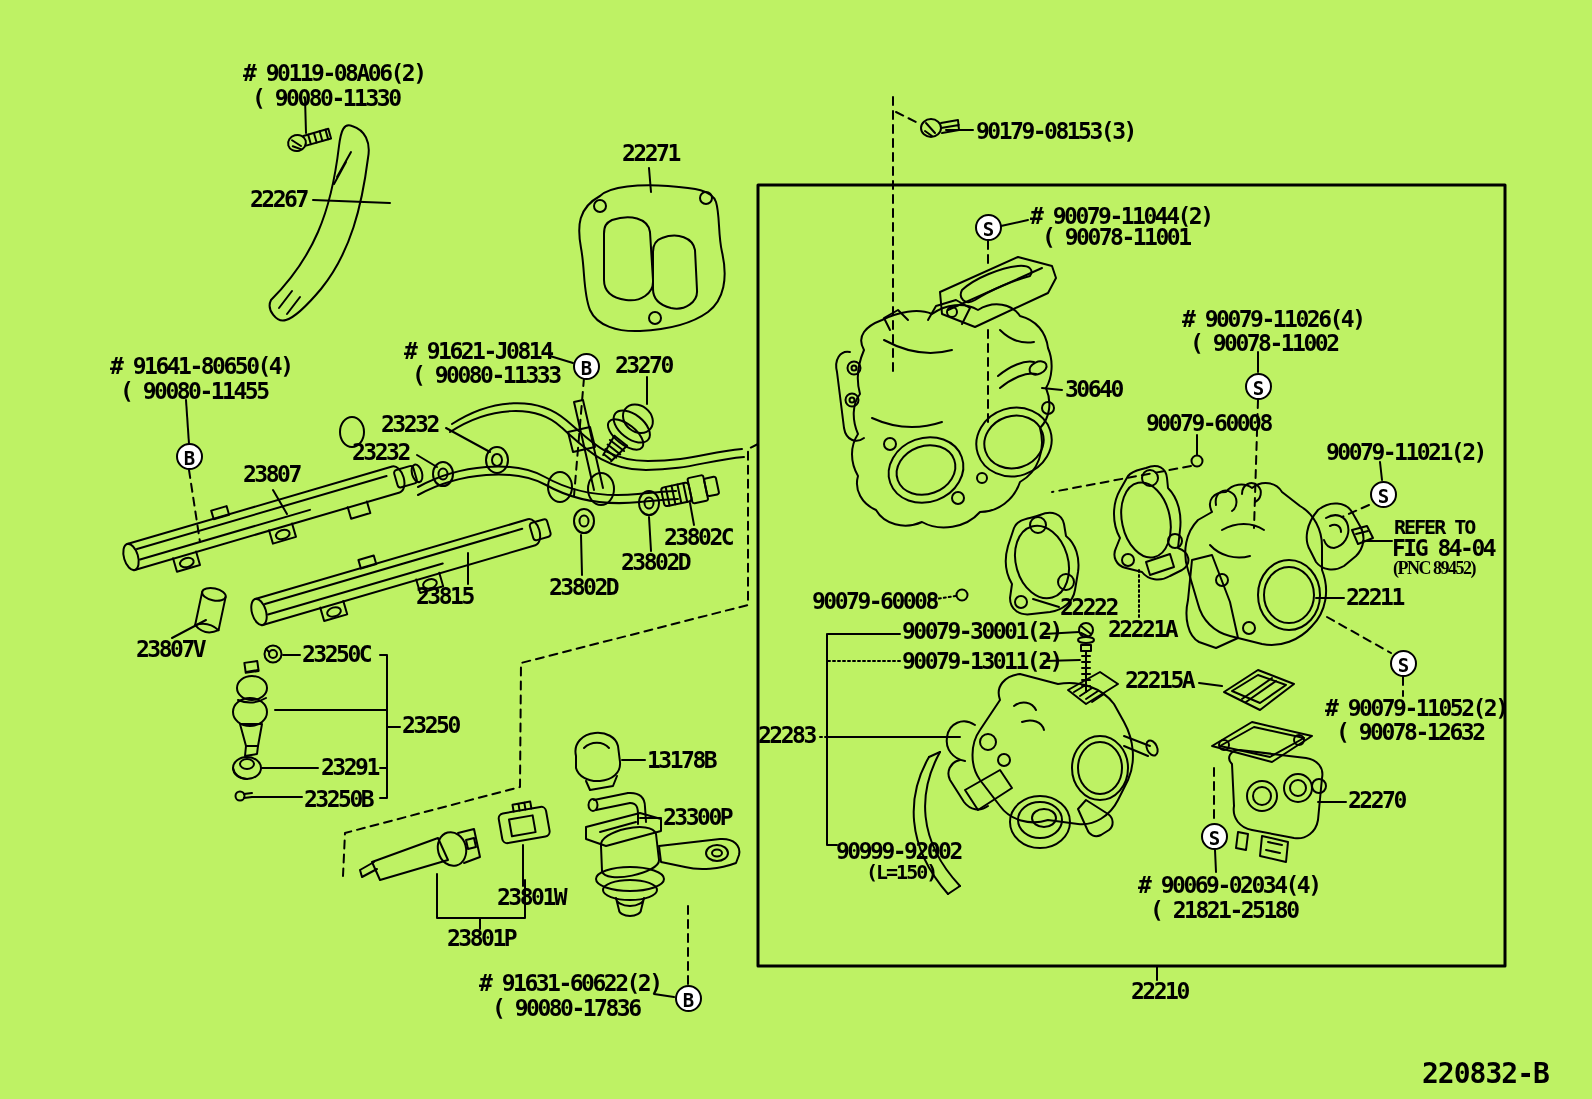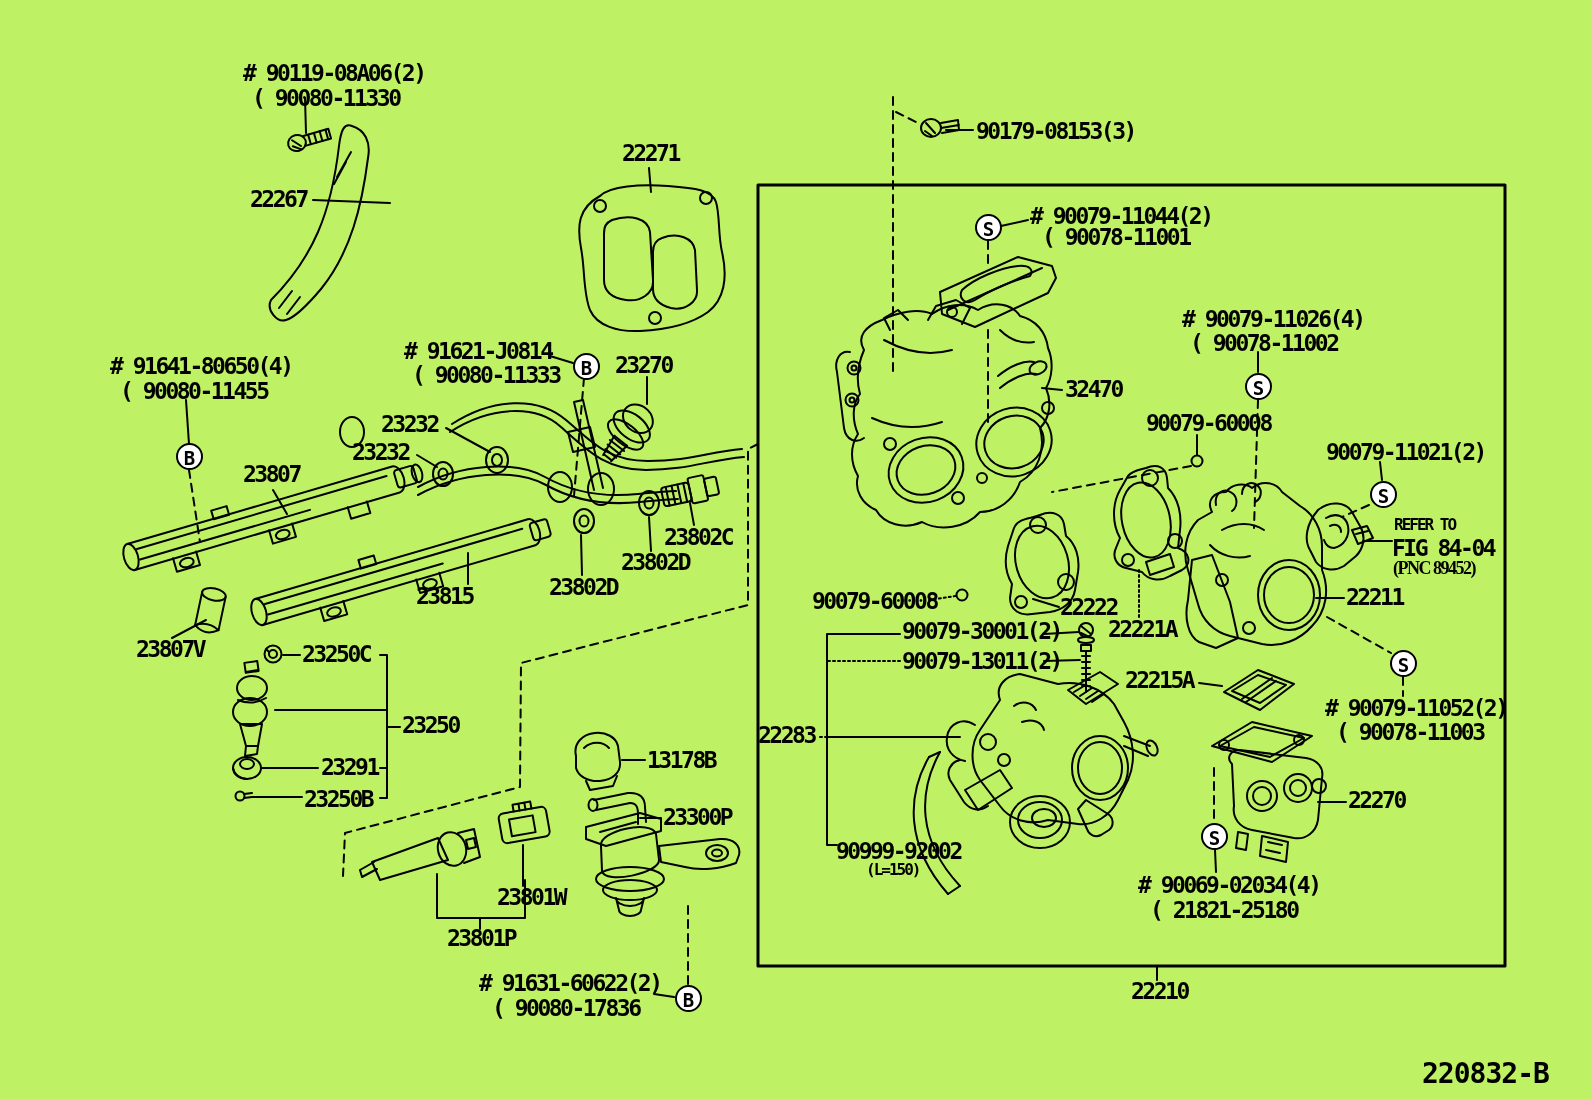--- a/index.html
+++ b/index.html
@@ -6,21 +6,21 @@
   #stage{
     position:relative;width:1592px;height:1099px;background:#bef264;overflow:hidden;
     font-family:"DejaVu Sans Mono","Liberation Mono",monospace;
     padding-left:14px;
   }
   #artwork{position:absolute;left:0;top:0;z-index:1;}
   .lbl{
     position:absolute;z-index:3;color:#000;font-weight:bold;font-size:23px;
     letter-spacing:-2.5px;white-space:pre;line-height:1;
   }
-  .lbl.small{font-size:16px;letter-spacing:-2px;}
+  .lbl.small{font-size:20px;letter-spacing:-2px;}
   .lbl.tiny{font-size:18px;letter-spacing:-1.5px;font-family:Liberation Serif, serif;}
   .badge{
     position:absolute;z-index:3;width:27px;height:27px;border:2.5px solid #000;border-radius:50%;
     background:#fff;color:#000;font-weight:bold;font-size:19px;line-height:27px;text-align:center;
     box-sizing:border-box;letter-spacing:0;
   }
   svg *{vector-effect:non-scaling-stroke;}
 </style>
 </head>
 <body>
@@ -417,36 +417,36 @@
   <div class="lbl" style="left:497px;top:886px">23801W</div>
   <div class="lbl" style="left:447px;top:927px">23801P</div>
   <div class="lbl" style="left:479px;top:972px"># 91631-60622(2)</div>
   <div class="lbl" style="left:492px;top:997px">( 90080-17836</div>
 
   <div class="lbl" style="left:976px;top:120px">90179-08153(3)</div>
   <div class="lbl" style="left:1030px;top:205px"># 90079-11044(2)</div>
   <div class="lbl" style="left:1042px;top:226px">( 90078-11001</div>
   <div class="lbl" style="left:1182px;top:308px"># 90079-11026(4)</div>
   <div class="lbl" style="left:1190px;top:332px">( 90078-11002</div>
-  <div class="lbl" style="left:1065px;top:378px">32470</div>
+  <div class="lbl" style="left:1065px;top:378px">30640</div>
   <div class="lbl" style="left:1146px;top:412px">90079-60008</div>
   <div class="lbl" style="left:1326px;top:441px">90079-11021(2)</div>
   <div class="lbl small" style="left:1394px;top:517px">REFER TO</div>
   <div class="lbl" style="left:1392px;top:537px">FIG 84-04</div>
   <div class="lbl tiny" style="left:1393px;top:559px">(PNC 89452)</div>
   <div class="lbl" style="left:1346px;top:586px">22211</div>
   <div class="lbl" style="left:812px;top:590px">90079-60008</div>
   <div class="lbl" style="left:1060px;top:596px">22222</div>
   <div class="lbl" style="left:1108px;top:618px">22221A</div>
   <div class="lbl" style="left:902px;top:620px">90079-30001(2)</div>
   <div class="lbl" style="left:902px;top:650px">90079-13011(2)</div>
   <div class="lbl" style="left:1125px;top:669px">22215A</div>
   <div class="lbl" style="left:758px;top:724px">22283</div>
   <div class="lbl" style="left:1325px;top:697px"># 90079-11052(2)</div>
-  <div class="lbl" style="left:1336px;top:721px">( 90078-11003</div>
+  <div class="lbl" style="left:1336px;top:721px">( 90078-12632</div>
   <div class="lbl" style="left:1348px;top:789px">22270</div>
   <div class="lbl" style="left:836px;top:840px">90999-92002</div>
   <div class="lbl small" style="left:866px;top:862px">(L=150)</div>
   <div class="lbl" style="left:1138px;top:874px"># 90069-02034(4)</div>
   <div class="lbl" style="left:1150px;top:899px">( 21821-25180</div>
   <div class="lbl" style="left:1131px;top:980px">22210</div>
   <div class="lbl" style="left:1422px;top:1060px;letter-spacing:-1px;font-size:28px">220832-B</div>
 
   <div class="badge" style="left:176px;top:443px">B</div>
   <div class="badge" style="left:573px;top:353px">B</div>

